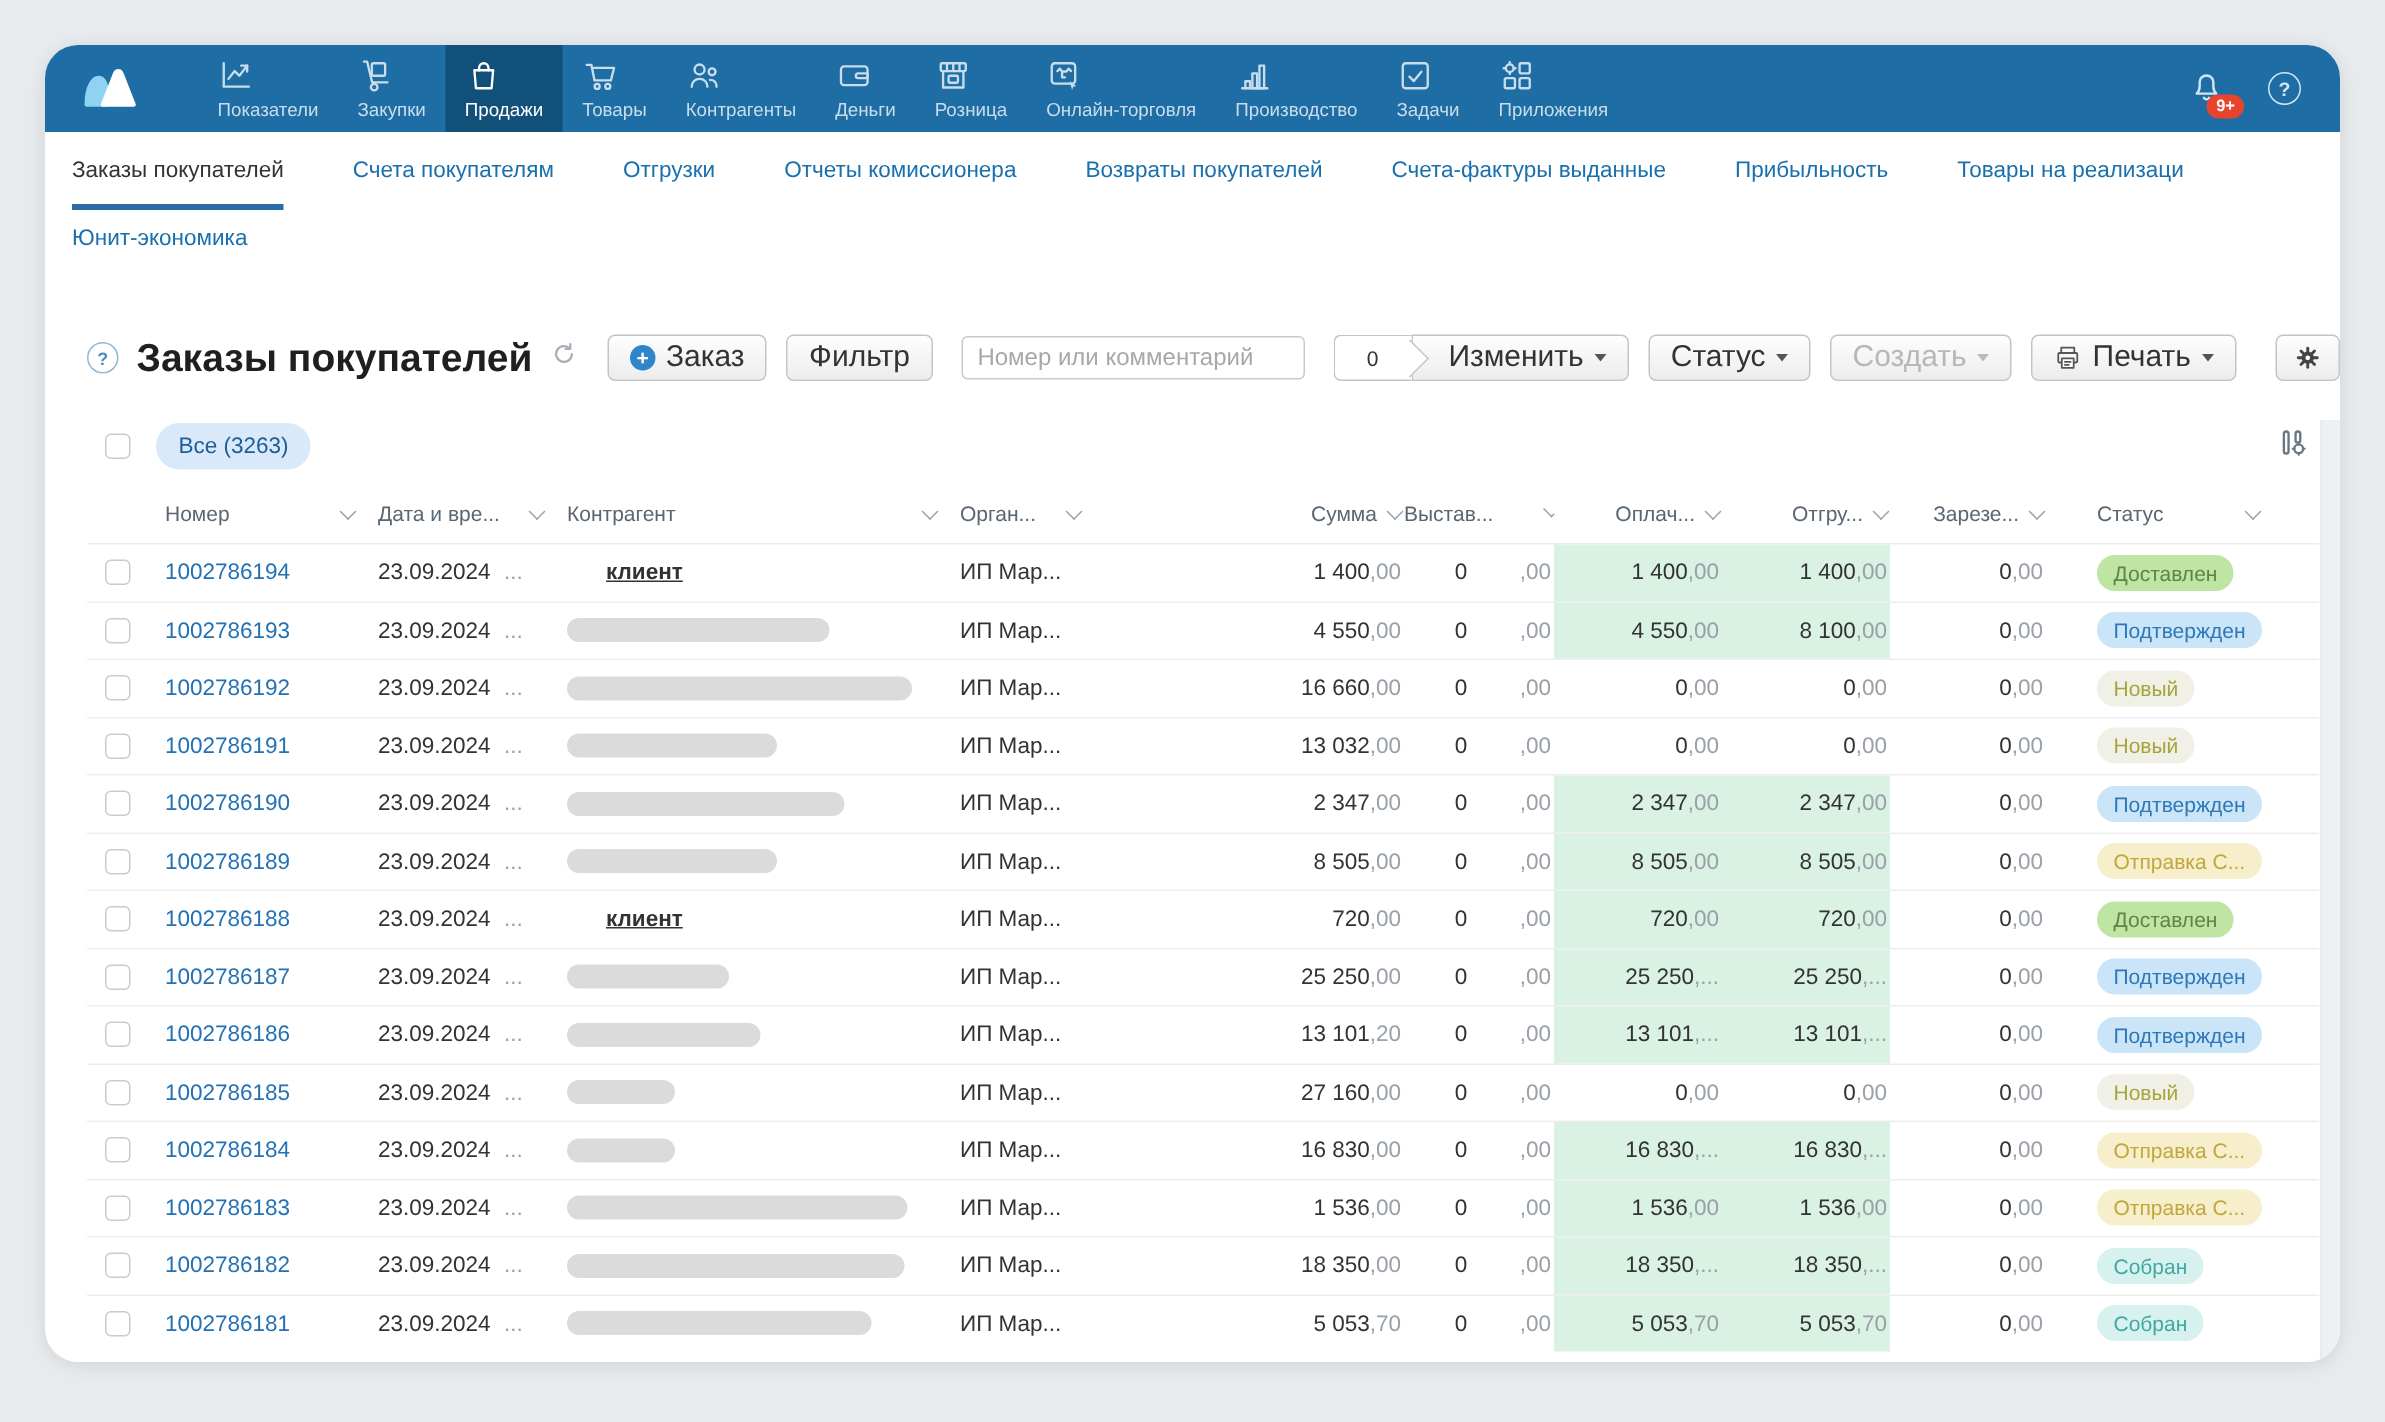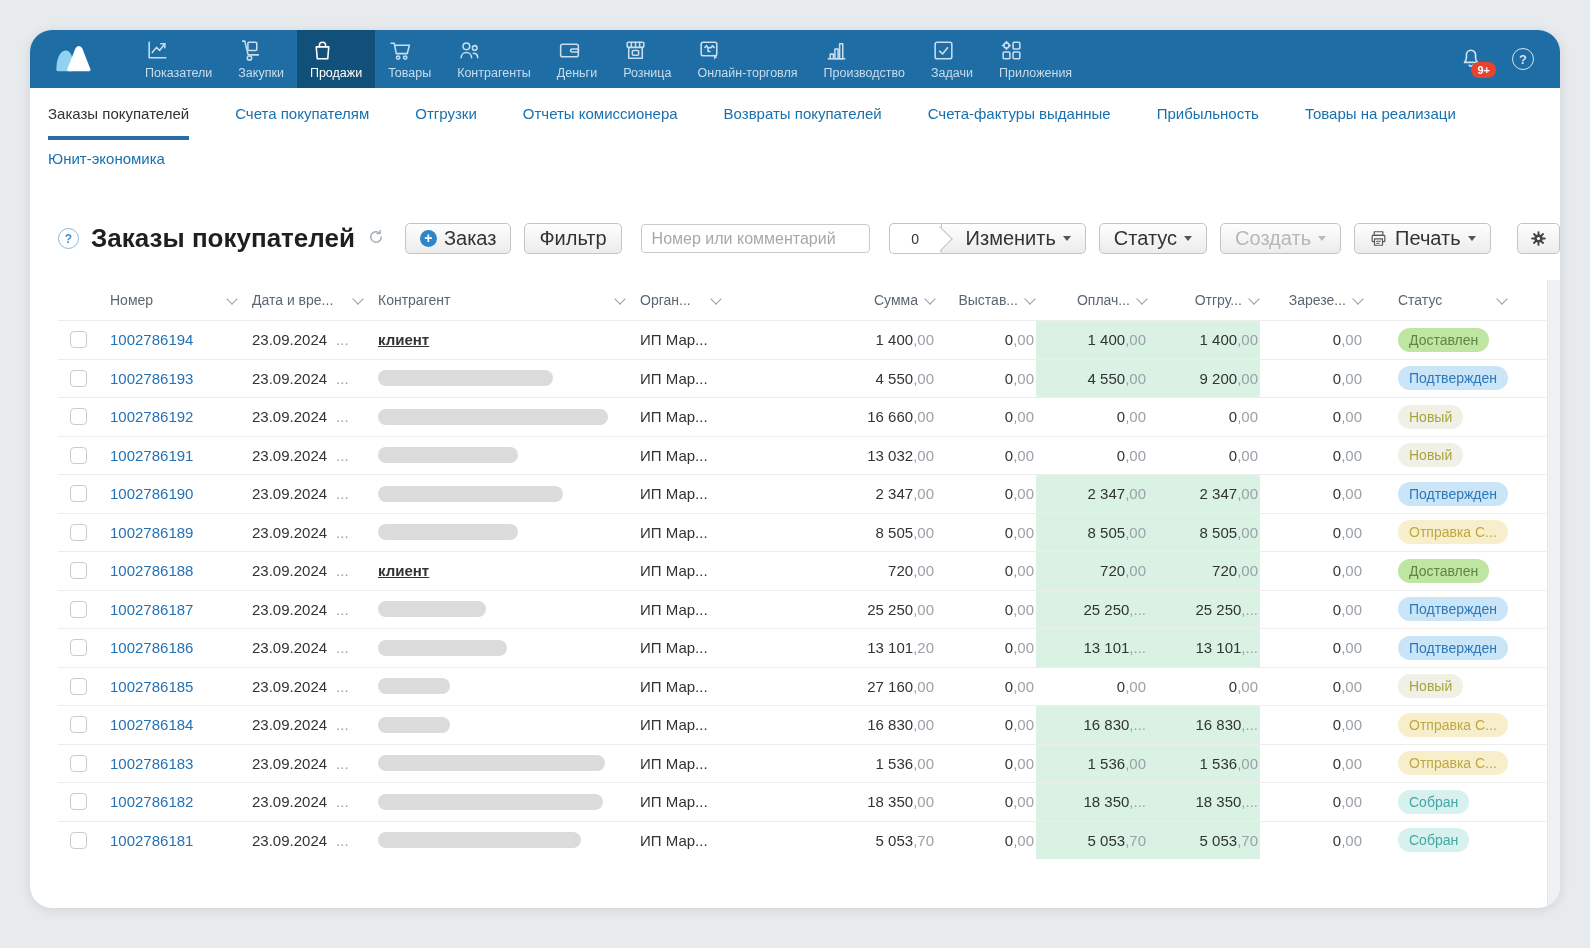--- a/index.html
+++ b/index.html
@@ -78,29 +78,29 @@
   .cols-icon svg { width:22px; height:22px; stroke:#6b7680; fill:none; stroke-width:1.7; stroke-linecap:round; }
 
   .thead { display:flex; align-items:center; height:40px; margin-top:8px; color:#5a6772; font-size:14px; }
   .hcell { display:flex; align-items:center; flex:none; }
   .sort { width:8px; height:8px; border-left:1.5px solid #97a1ab; border-bottom:1.5px solid #97a1ab;
     transform:rotate(-45deg); display:inline-block; margin-bottom:3px; }
   .h-left { justify-content:space-between; padding-right:16px; }
   .h-right { justify-content:flex-end; gap:8px; padding-right:2px; }
 
   .c-num{width:150px;} .c-date{width:126px;} .c-contra{width:262px;} .c-org{width:96px;}
-  .c-sum{width:200px;} .c-inv{width:100px;} .c-paid{width:112px;} .c-ship{width:112px;} .c-res{width:104px;}
+  .c-sum{width:200px;} .c-inv{width:100px;gap:35px;} .c-paid{width:112px;} .c-ship{width:112px;} .c-res{width:104px;}
   .c-status{width:158px; padding-left:34px;}
   .h-num{padding-left:8px;margin-left:44px;}
 
   .trow { display:flex; align-items:stretch; height:38.5px; border-top:1px solid #ededed; font-size:15px; color:#333; cursor:pointer; }
   .cell { display:flex; align-items:center; flex:none; }
   .num-link { color:#2471b5; text-decoration:none; padding-left:8px; }
   .dots { color:#9aa1a8; margin-left:9px; }
-  .contra-link { color:#333; font-weight:bold; text-decoration:underline; }
+  .contra-link { color:#333; font-weight:bold; text-decoration:underline;margin-left:26px; }
   .bar { height:16px; background:#dbdbdb; border-radius:8px; display:inline-block; }
   .money { justify-content:flex-end; padding-right:2px; }
   .dec { color:#9aa1a8; }
   .hl { background:var(--hl,#d9f2e3); }
   .badge { padding:4px 11px; border-radius:13px; font-size:14px; white-space:nowrap; }
 
   .scroll-track { position:absolute; right:0; top:250px; bottom:0; width:13px;
     background:#eef1f4; border-left:1px solid #e3e6ea; cursor:pointer; }
 </style>
 </head>
@@ -305,20 +305,34 @@
             <rect x="10.8" y="2.8" width="2.4" height="18.4" rx="1.1" transform="rotate(90 12 12)"></rect>
             <rect x="10.8" y="2.8" width="2.4" height="18.4" rx="1.1" transform="rotate(135 12 12)"></rect>
             <circle cx="12" cy="12" r="5.2"></circle>
           </g>
           <circle cx="12" cy="12" r="2" fill="#fff"></circle>
         </svg>
     </button>
   </div>
 
   <div class="table">
+    <div class="select-row">
+      <div class="c-cb">
+          <span class="cb"></span>
+        </div>
+      <span class="all-pill">Все (3263)</span>
+      <span class="cols-icon">
+        <svg viewBox="0 0 24 24">
+            <rect x="5" y="4" width="3.4" height="16" rx="1.7"></rect>
+            <rect x="13.5" y="4" width="3.4" height="8" rx="1.7"></rect>
+            <circle cx="15.8" cy="16.6" r="3.2"></circle>
+            <path d="M15.8 12.2v1.2M15.8 19.8v1.2M11.4 16.6h1.2M19 16.6h1.2" stroke-width="1.4"></path>
+          </svg>
+      </span>
+    </div>
     <div class="thead">
         <div class="hcell h-left c-num h-num">
           <span>Номер</span>
           <span class="sort"></span>
         </div>
         <div class="hcell h-left c-date">
           <span>Дата и вре...</span>
           <span class="sort"></span>
         </div>
         <div class="hcell h-left c-contra">
@@ -415,21 +429,21 @@
           </div>
      <div class="cell c-inv money">
             <span class="int">0</span>
             <span class="dec">,00</span>
           </div>
      <div class="cell c-paid money hl">
             <span class="int">4 550</span>
             <span class="dec">,00</span>
           </div>
      <div class="cell c-ship money hl">
-            <span class="int">9 200</span>
+            <span class="int">8 100</span>
             <span class="dec">,00</span>
           </div>
      <div class="cell c-res money">
             <span class="int">0</span>
             <span class="dec">,00</span>
           </div>
      <div class="cell c-status">
             <span class="badge" style="background:#cae4f8;color:#2e78b8">Подтвержден</span>
           </div>
    </div>

